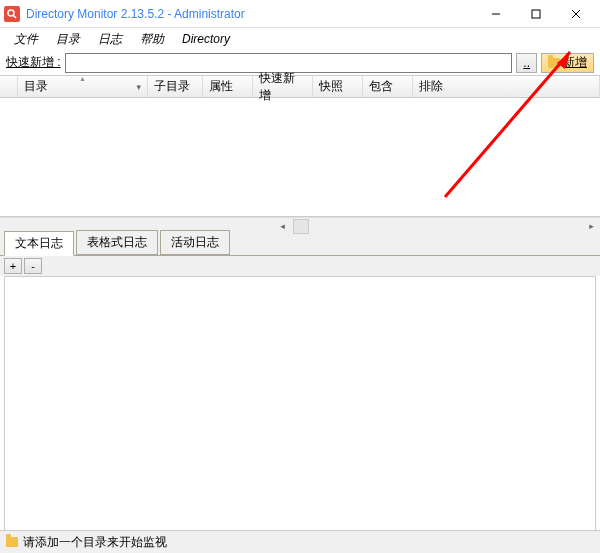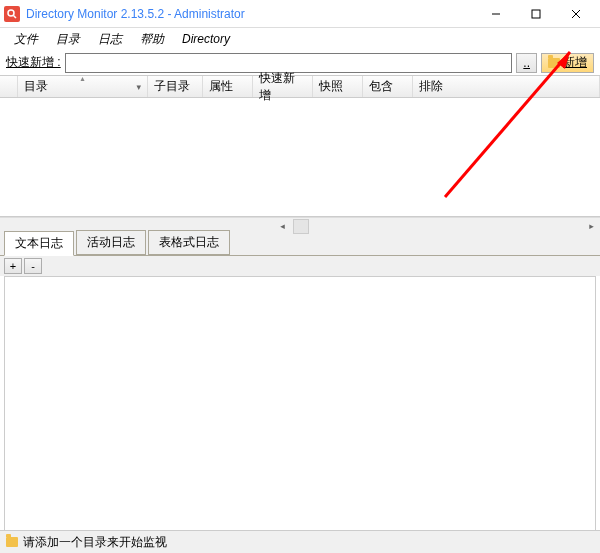--- a/index.html
+++ b/index.html
@@ -116,22 +116,22 @@
 <div class="table-body"></div>
 
 <div class="hscroll">
   <div class="arrow">◂</div>
   <div class="thumb"></div>
   <div class="arrow">▸</div>
 </div>
 
 <div class="tabs">
   <div class="tab active">文本日志</div>
+  <div class="tab">表格式日志</div>
   <div class="tab">活动日志</div>
-  <div class="tab">表格式日志</div>
 </div>
 
 <div class="log-toolbar">
   <div class="sqbtn">+</div>
   <div class="sqbtn">-</div>
 </div>
 
 <div class="log-body"></div>
 
 <div class="statusbar">

